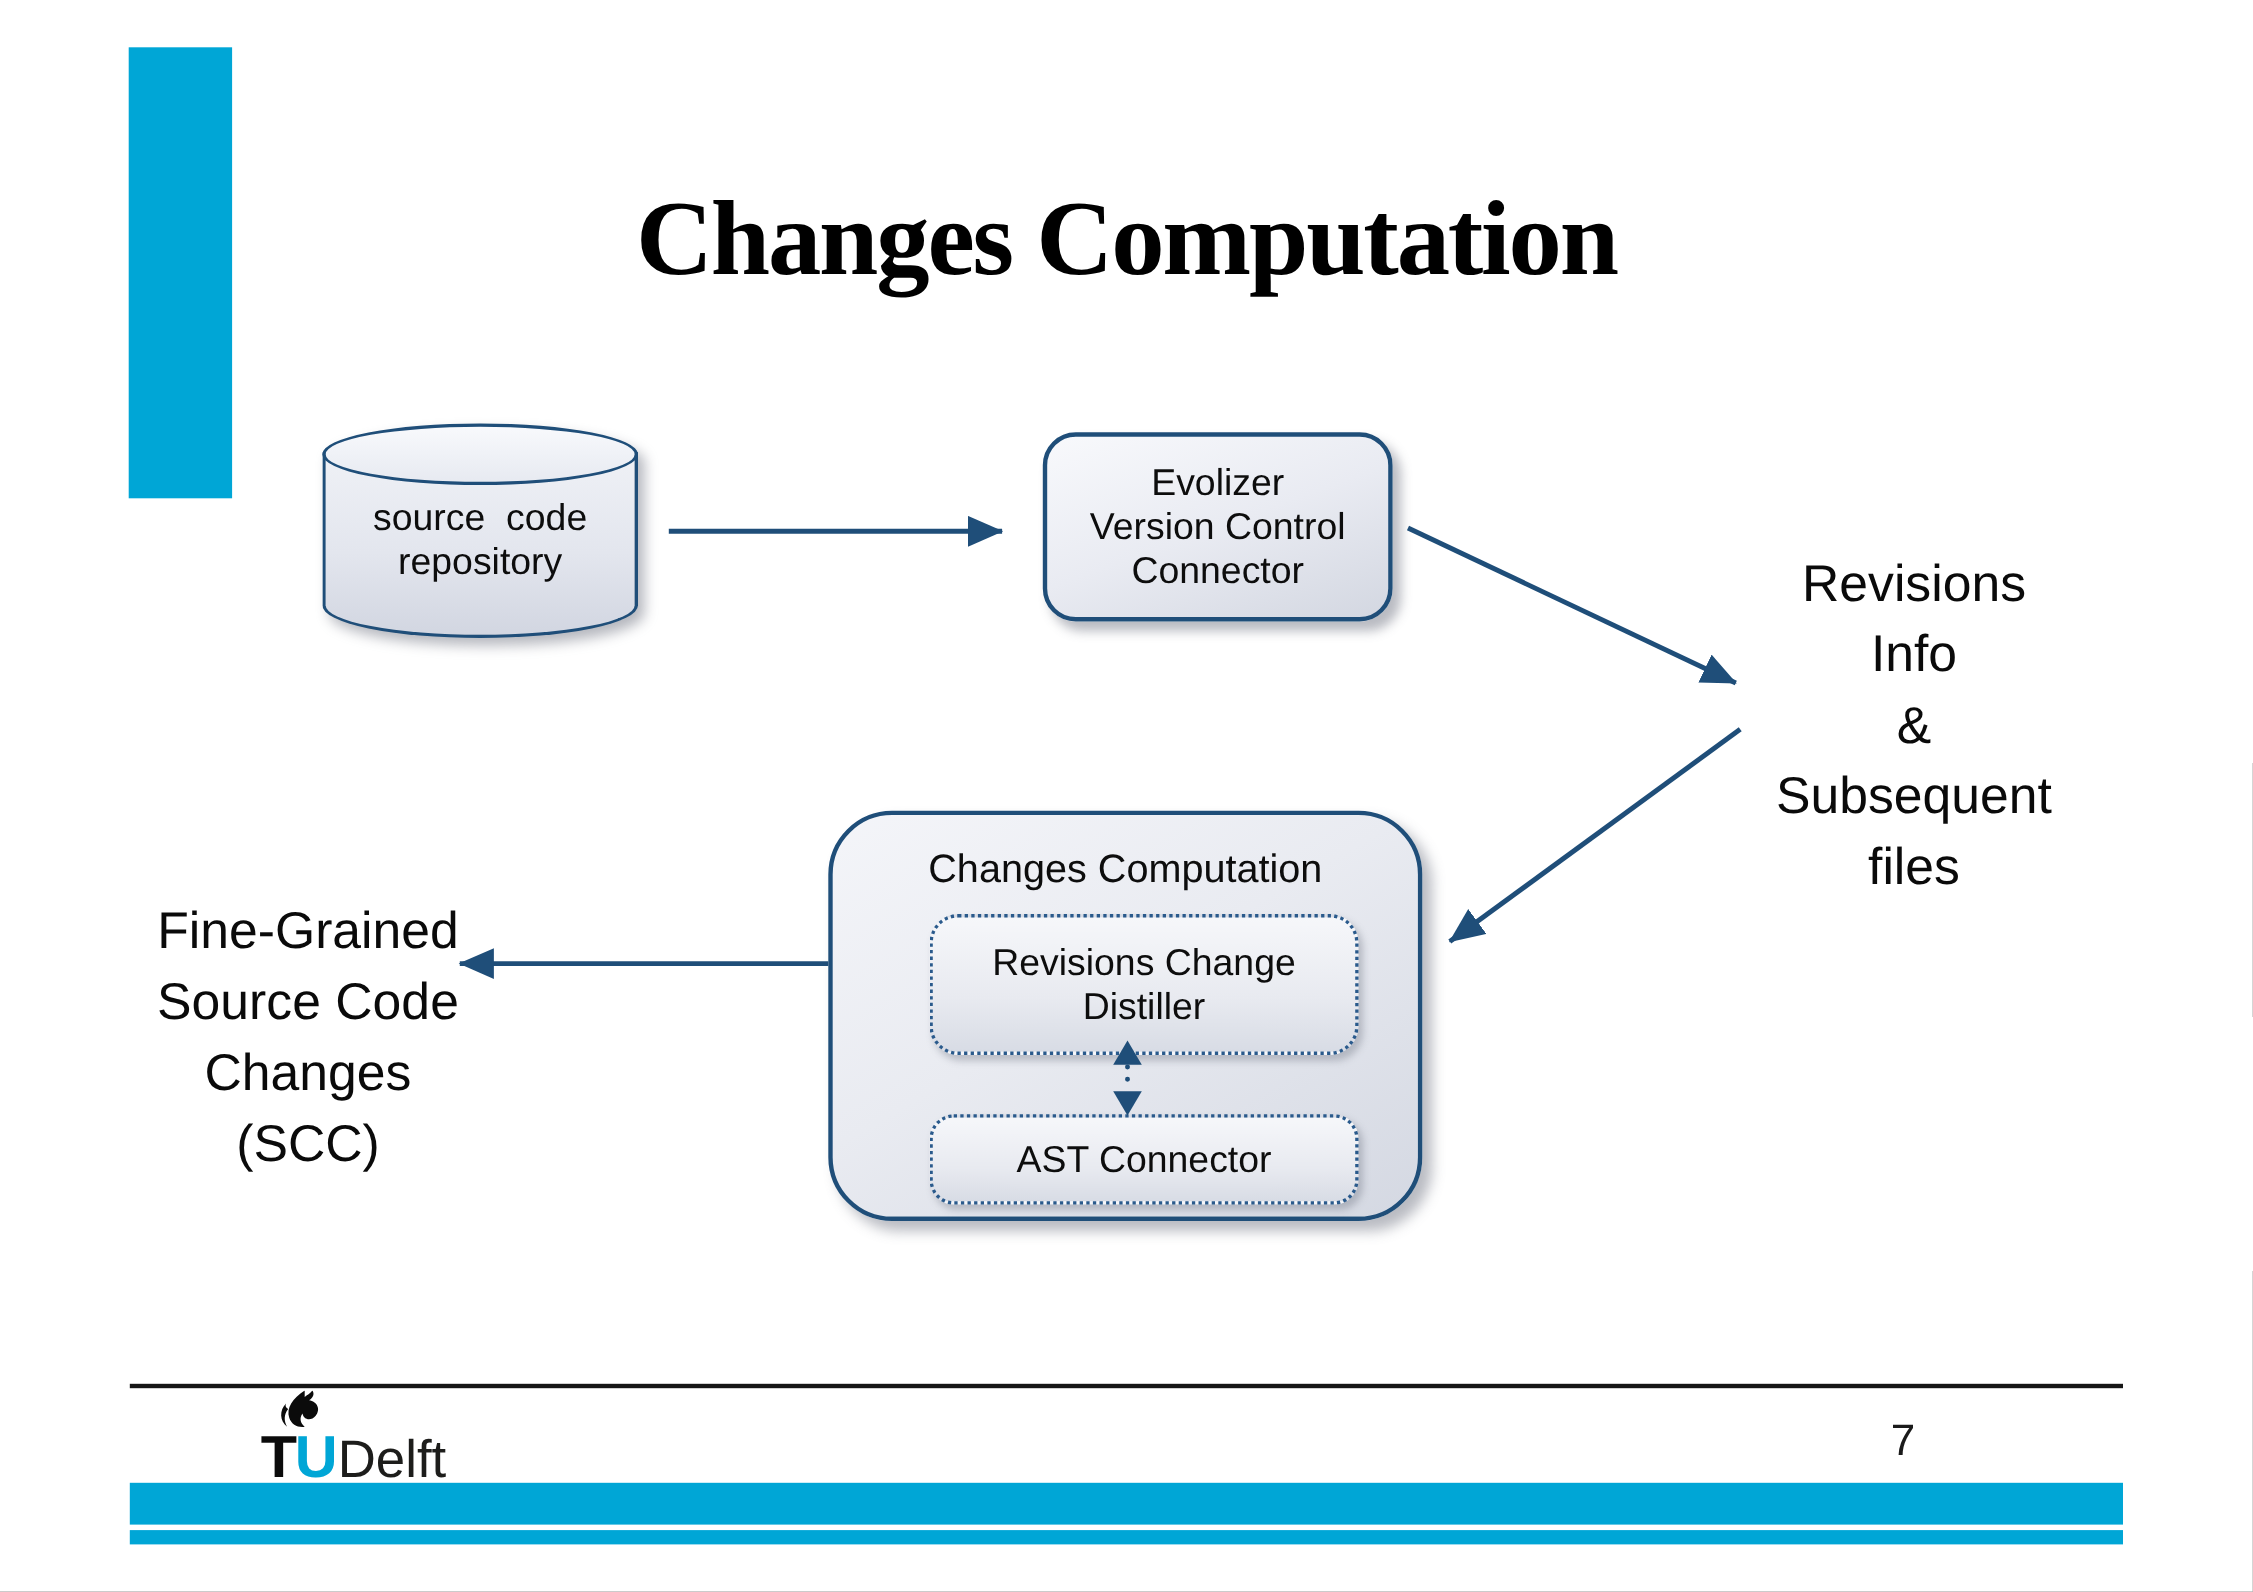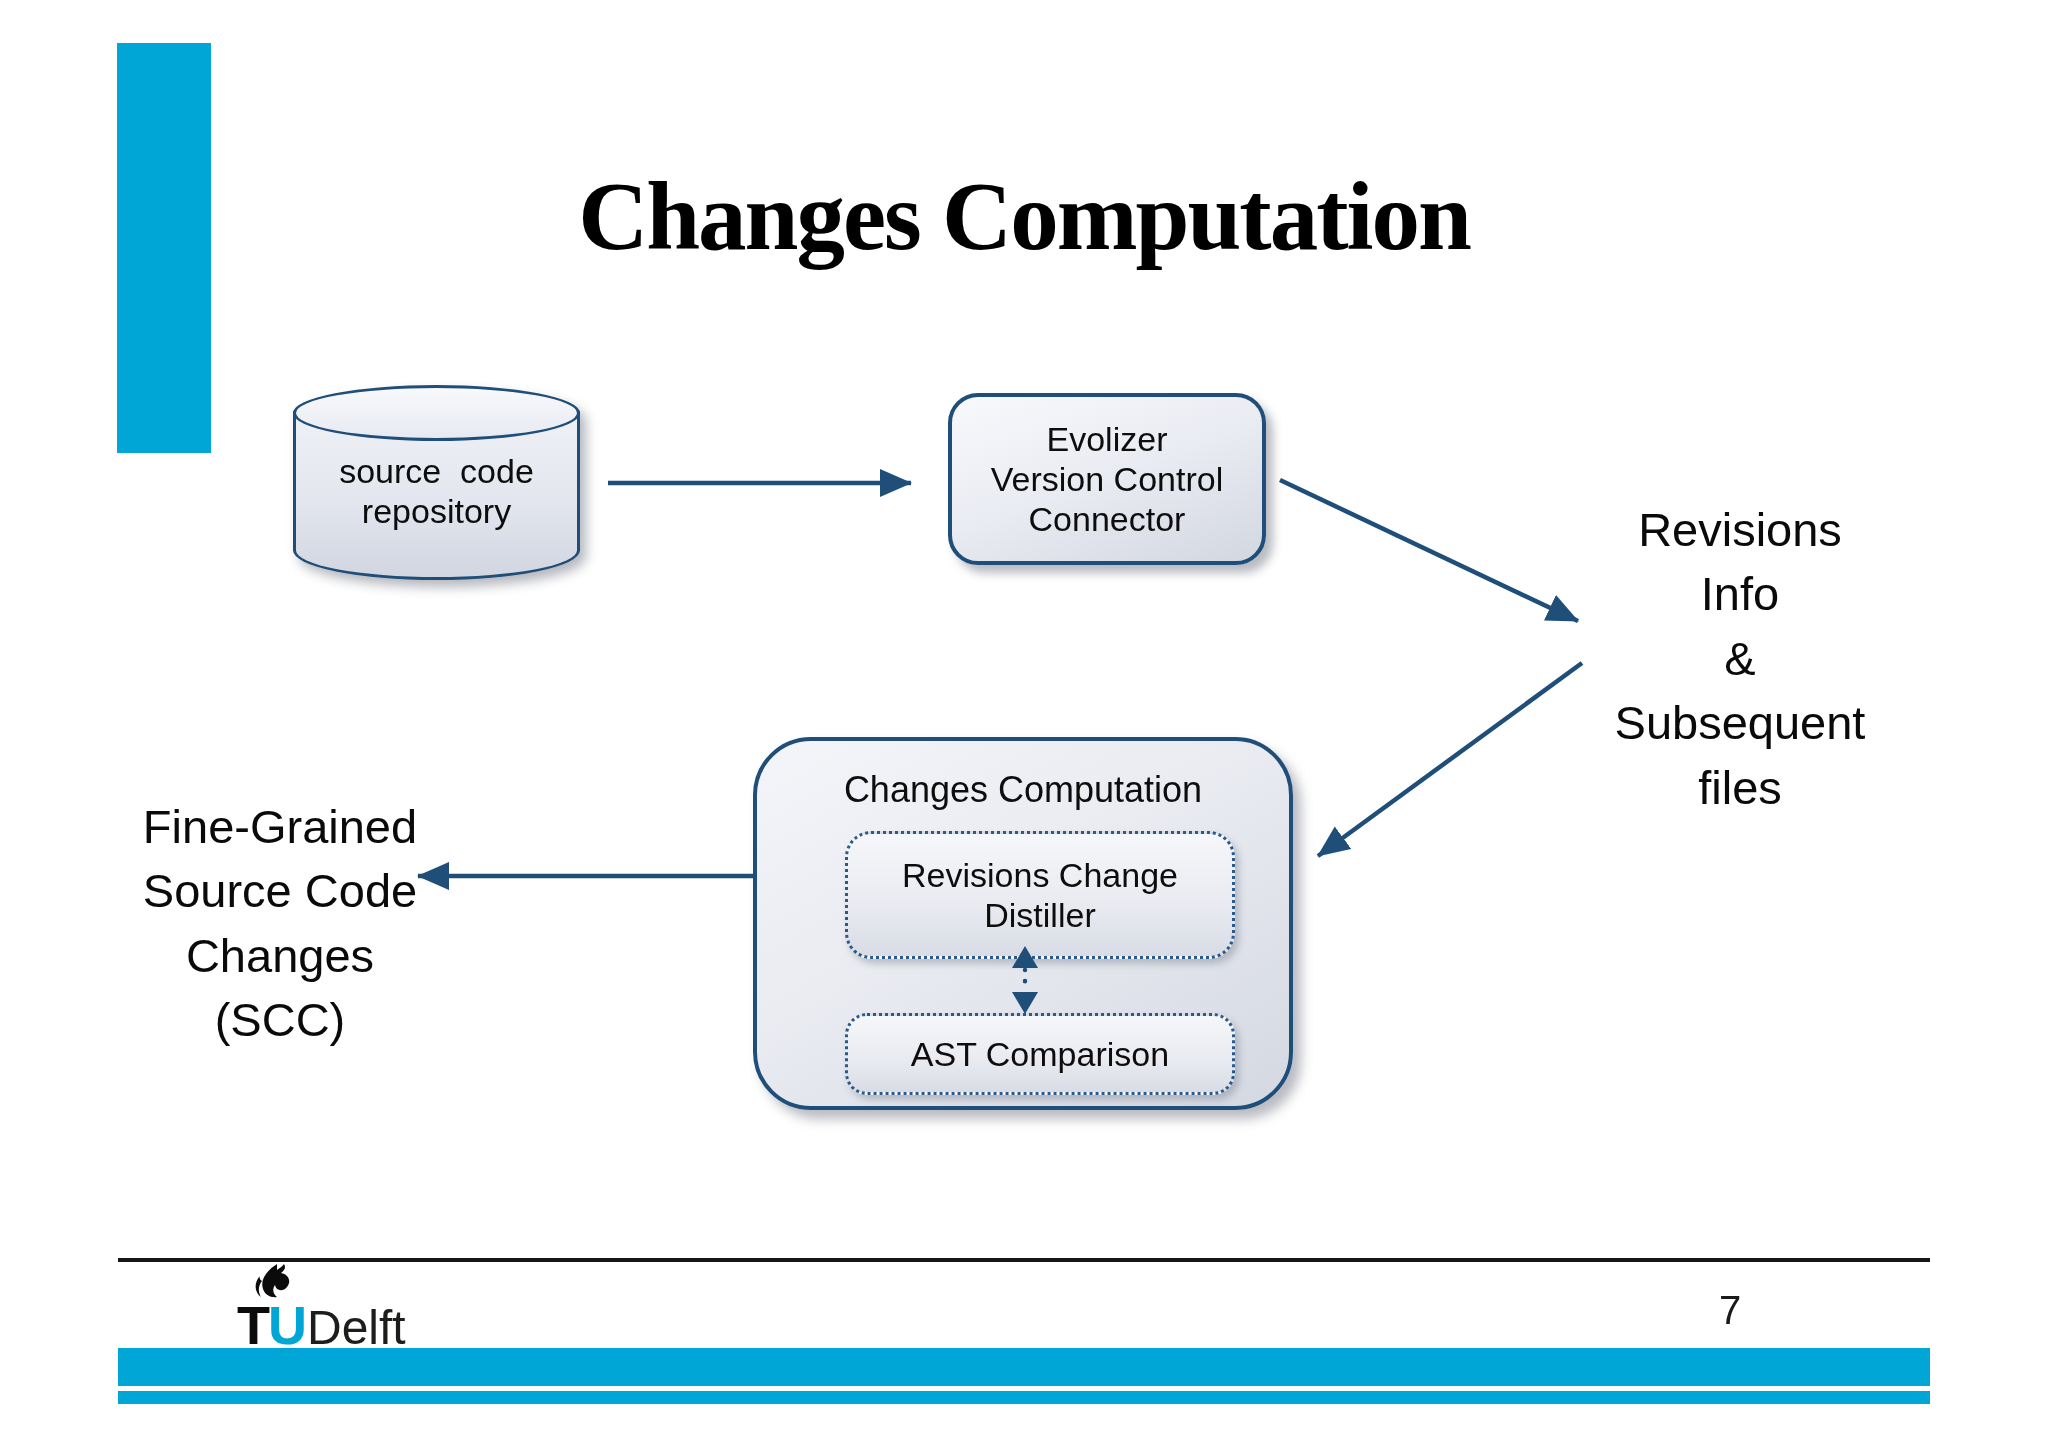--- a/index.html
+++ b/index.html
@@ -60,21 +60,21 @@
     background:linear-gradient(180deg,#f6f7fa 0%,#e8eaf0 60%,#d8dce5 100%);
     box-shadow:4px 5px 7px rgba(100,105,120,.35);
     display:flex;align-items:center;justify-content:center;
   }
   .distiller-box{left:88px;top:90px;width:384px;height:122px;border-radius:26px;}
   .ast-box{left:88px;top:272px;width:384px;height:76px;border-radius:22px;}
 
   
   .side-text{font-size:47px;line-height:1.37;text-align:center;color:#0a0a0a;}
   .revisions{left:1545px;top:498px;width:390px;}
-  .scc{left:105px;top:795px;width:350px;}
+  .scc{left:105px;top:814px;width:350px;}
 
   
   .arrows{left:0;top:0;width:2048px;height:1447px;pointer-events:none;}
 
   
   .footer-line{left:118px;top:1258px;width:1812px;height:4px;background:#161616;}
   .cyan-bar-1{left:118px;top:1348px;width:1812px;height:38px;background:#00A6D6;}
   .cyan-bar-2{left:118px;top:1391px;width:1812px;height:13px;background:#00A6D6;}
   .page-number{left:1690px;top:1288px;width:80px;text-align:center;font-size:40px;color:#1a1a1a;}
 
@@ -113,21 +113,21 @@
 Connector</div>
   </div>
 
   <div class="abs group-box">
     <div class="group-label">Changes Computation</div>
     <div class="dotted-box distiller-box">
       <div class="node-label ml">Revisions Change
 Distiller</div>
     </div>
     <div class="dotted-box ast-box">
-      <div class="node-label ml">AST Comparison</div>
+      <div class="node-label ml">AST Connector</div>
     </div>
   </div>
 
   <div class="abs side-text scc ml">Fine-Grained
 Source Code
 Changes
 (SCC)</div>
 
   <svg class="abs arrows" width="2048" height="1447" viewBox="0 0 2048 1447">
     <defs>

